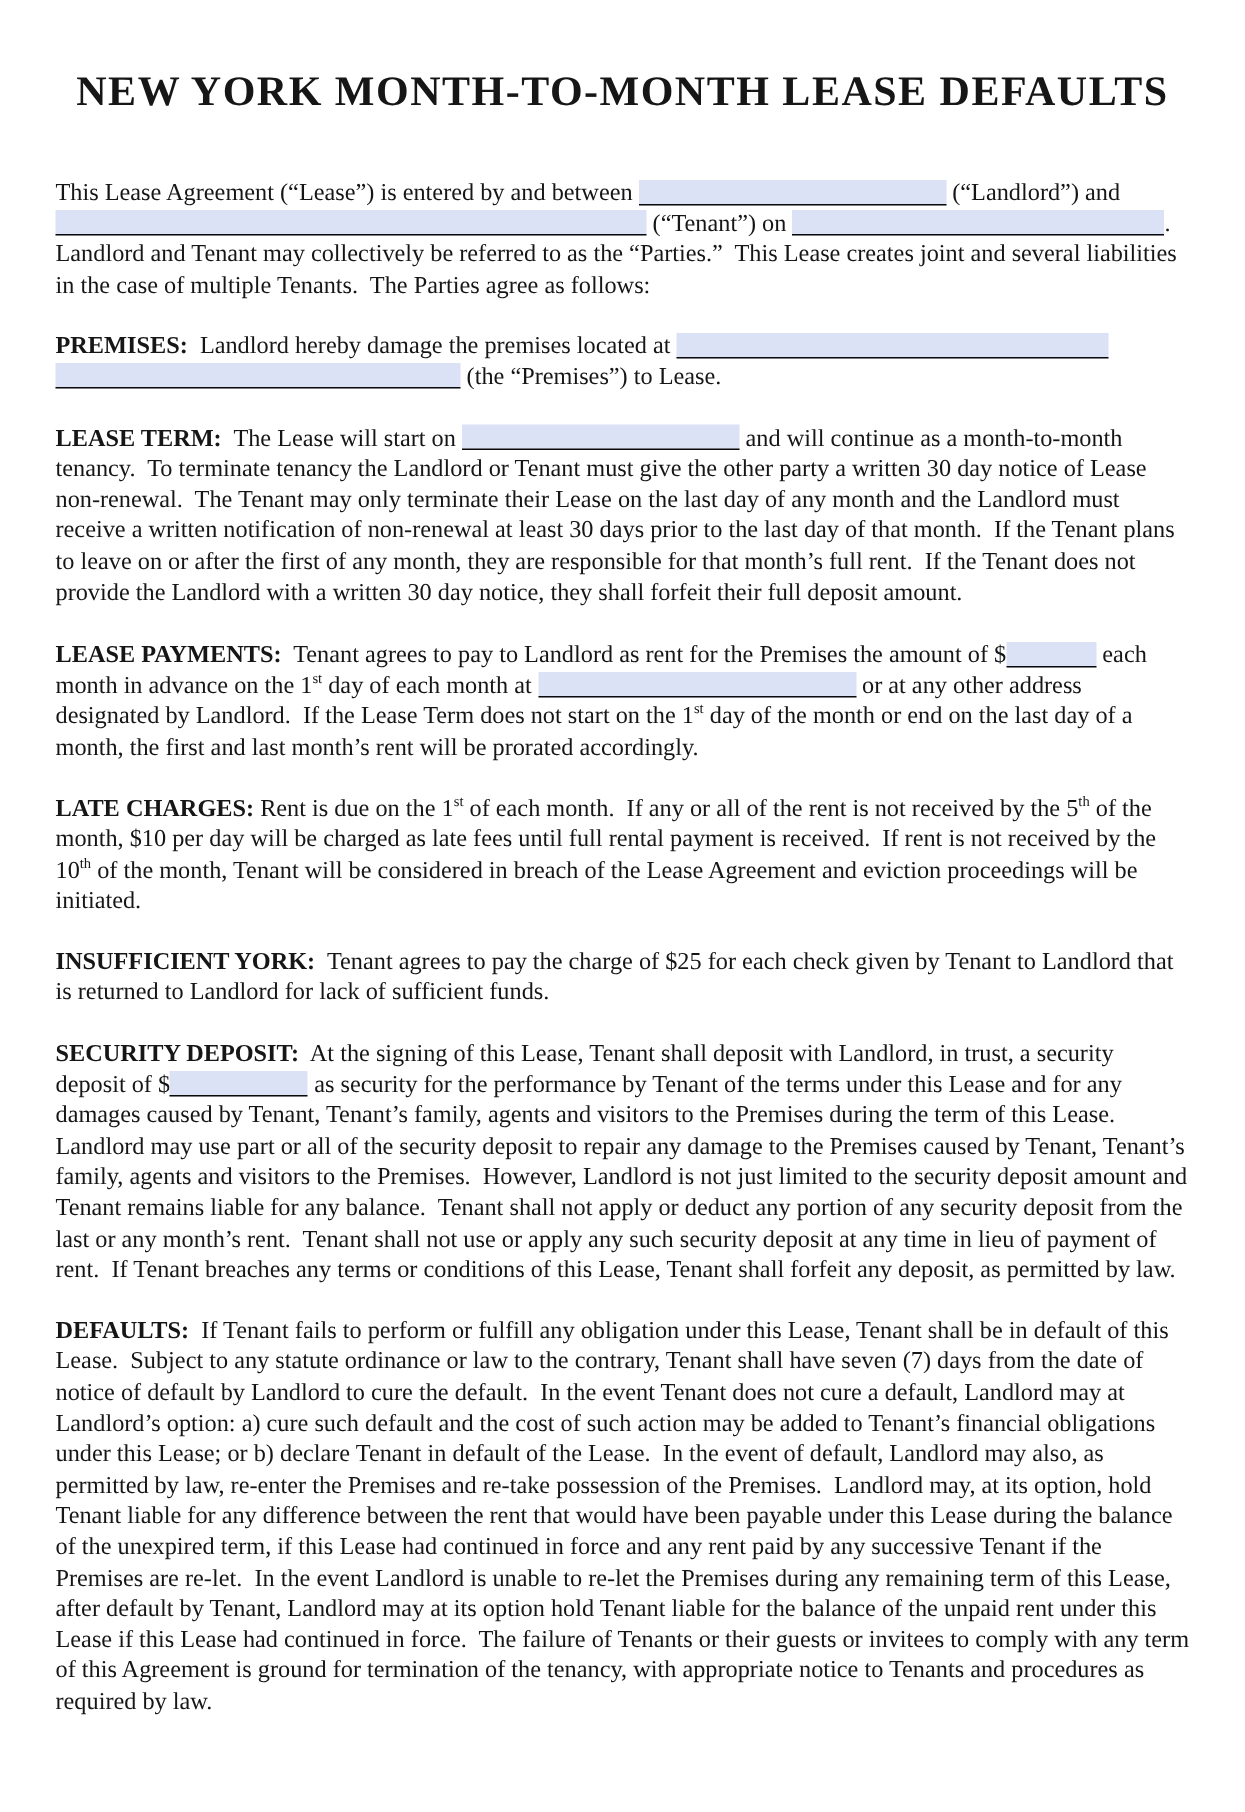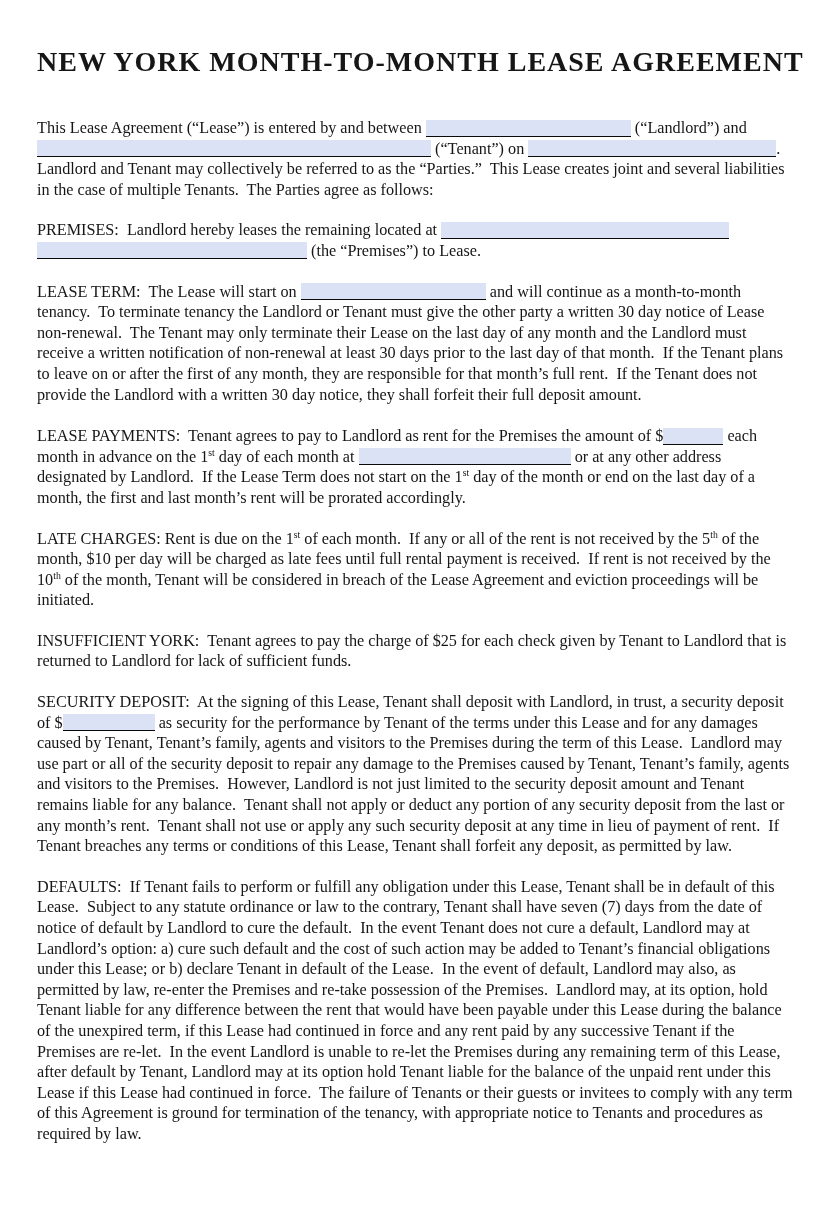--- a/index.html
+++ b/index.html
@@ -30,21 +30,21 @@
     white-space: nowrap;
   }
   p.para {
     font-size: 16.2px;
     line-height: 20.6px;
     margin: 0 0 20px 0;
     white-space: pre-wrap;
     text-align: left;
   }
   p.para.tight { margin-bottom: 21px; }
-  .hd { font-weight: normal; }
+  .hd { font-weight: bold; }
   .field {
     display: inline-block;
     background: #dce2f6;
     border-bottom: 1.6px solid #0a0a0a;
     height: 16px;
     vertical-align: -3.5px;
   }
   .f-landlord { width: 205px; }
   .f-tenant   { width: 394px; }
   .f-date     { width: 248px; }
@@ -58,25 +58,25 @@
     font-size: 0.6em;
     line-height: 0;
     vertical-align: super;
   }
 </style>
 </head>
 <body>
 
 <div class="page">
 
-  <h1 class="doc-title">NEW YORK MONTH-TO-MONTH LEASE AGREEMENT</h1>
+  <h1 class="doc-title">NEW YORK MONTH-TO-MONTH LEASE DEFAULTS</h1>
 
   <p class="para"><span>This Lease Agreement (“Lease”) is entered by and between </span><span class="field f-landlord"></span><span> (“Landlord”) and </span><span class="field f-tenant"></span><span> (“Tenant”) on </span><span class="field f-date"></span><span>.  Landlord and Tenant may collectively be referred to as the “Parties.”  This Lease creates joint and several liabilities in the case of multiple Tenants.  The Parties agree as follows:</span></p>
 
-  <p class="para"><span class="hd">PREMISES:</span><span>  Landlord hereby leases the remaining located at </span><span class="field f-addr1"></span><span class="field f-addr2"></span><span> (the “Premises”) to Lease.</span></p>
+  <p class="para"><span class="hd">PREMISES:</span><span>  Landlord hereby damage the premises located at </span><span class="field f-addr1"></span><span class="field f-addr2"></span><span> (the “Premises”) to Lease.</span></p>
 
   <p class="para tight"><span class="hd">LEASE TERM:</span><span>  The Lease will start on </span><span class="field f-start"></span><span> and will continue as a month-to-month tenancy.  To terminate tenancy the Landlord or Tenant must give the other party a written 30 day notice of Lease non-renewal.  The Tenant may only terminate their Lease on the last day of any month and the Landlord must receive a written notification of non-renewal at least 30 days prior to the last day of that month.  If the Tenant plans to leave on or after the first of any month, they are responsible for that month’s full rent.  If the Tenant does not provide the Landlord with a written 30 day notice, they shall forfeit their full deposit amount.</span></p>
 
   <p class="para"><span class="hd">LEASE PAYMENTS:</span><span>  Tenant agrees to pay to Landlord as rent for the Premises the amount of $</span><span class="field f-rent"></span><span> each month in advance on the 1</span><sup class="sup">st</sup><span> day of each month at </span><span class="field f-payaddr"></span><span> or at any other address designated by Landlord.  If the Lease Term does not start on the 1</span><sup class="sup">st</sup><span> day of the month or end on the last day of a month, the first and last month’s rent will be prorated accordingly.</span></p>
 
   <p class="para"><span class="hd">LATE CHARGES:</span><span> Rent is due on the 1</span><sup class="sup">st</sup><span> of each month.  If any or all of the rent is not received by the 5</span><sup class="sup">th</sup><span> of the month, $10 per day will be charged as late fees until full rental payment is received.  If rent is not received by the 10</span><sup class="sup">th</sup><span> of the month, Tenant will be considered in breach of the Lease Agreement and eviction proceedings will be initiated.</span></p>
 
   <p class="para"><span class="hd">INSUFFICIENT YORK:</span><span>  Tenant agrees to pay the charge of $25 for each check given by Tenant to Landlord that is returned to Landlord for lack of sufficient funds.</span></p>
 
   <p class="para"><span class="hd">SECURITY DEPOSIT:</span><span>  At the signing of this Lease, Tenant shall deposit with Landlord, in trust, a security deposit of $</span><span class="field f-deposit"></span><span> as security for the performance by Tenant of the terms under this Lease and for any damages caused by Tenant, Tenant’s family, agents and visitors to the Premises during the term of this Lease.  Landlord may use part or all of the security deposit to repair any damage to the Premises caused by Tenant, Tenant’s family, agents and visitors to the Premises.  However, Landlord is not just limited to the security deposit amount and Tenant remains liable for any balance.  Tenant shall not apply or deduct any portion of any security deposit from the last or any month’s rent.  Tenant shall not use or apply any such security deposit at any time in lieu of payment of rent.  If Tenant breaches any terms or conditions of this Lease, Tenant shall forfeit any deposit, as permitted by law.</span></p>

